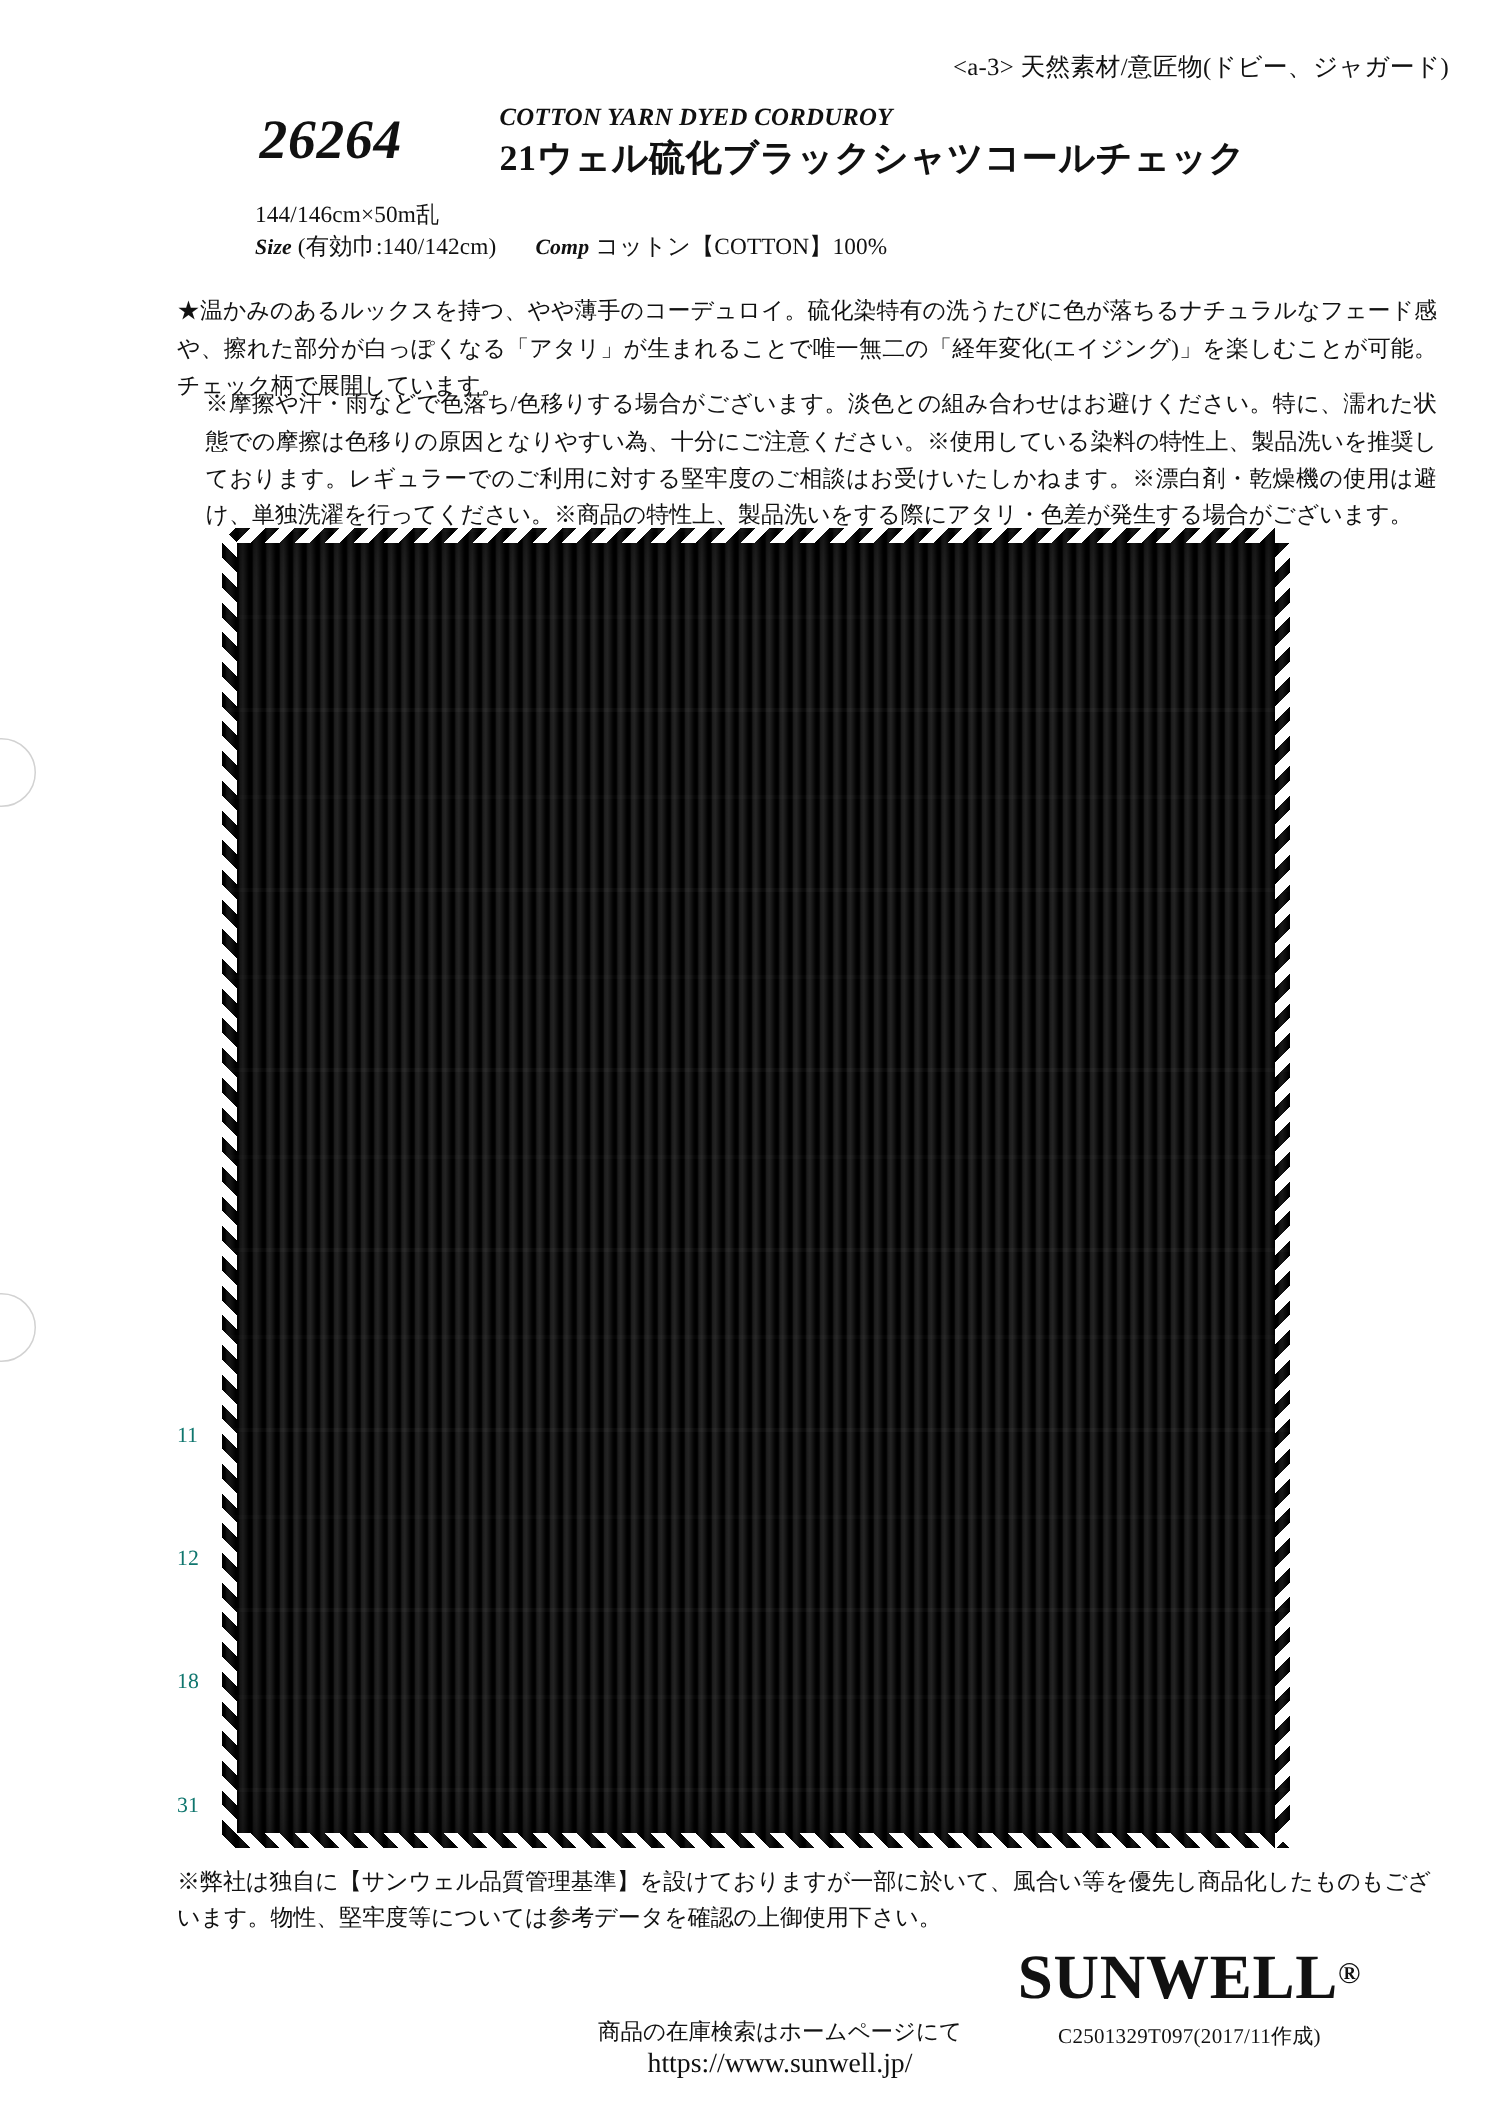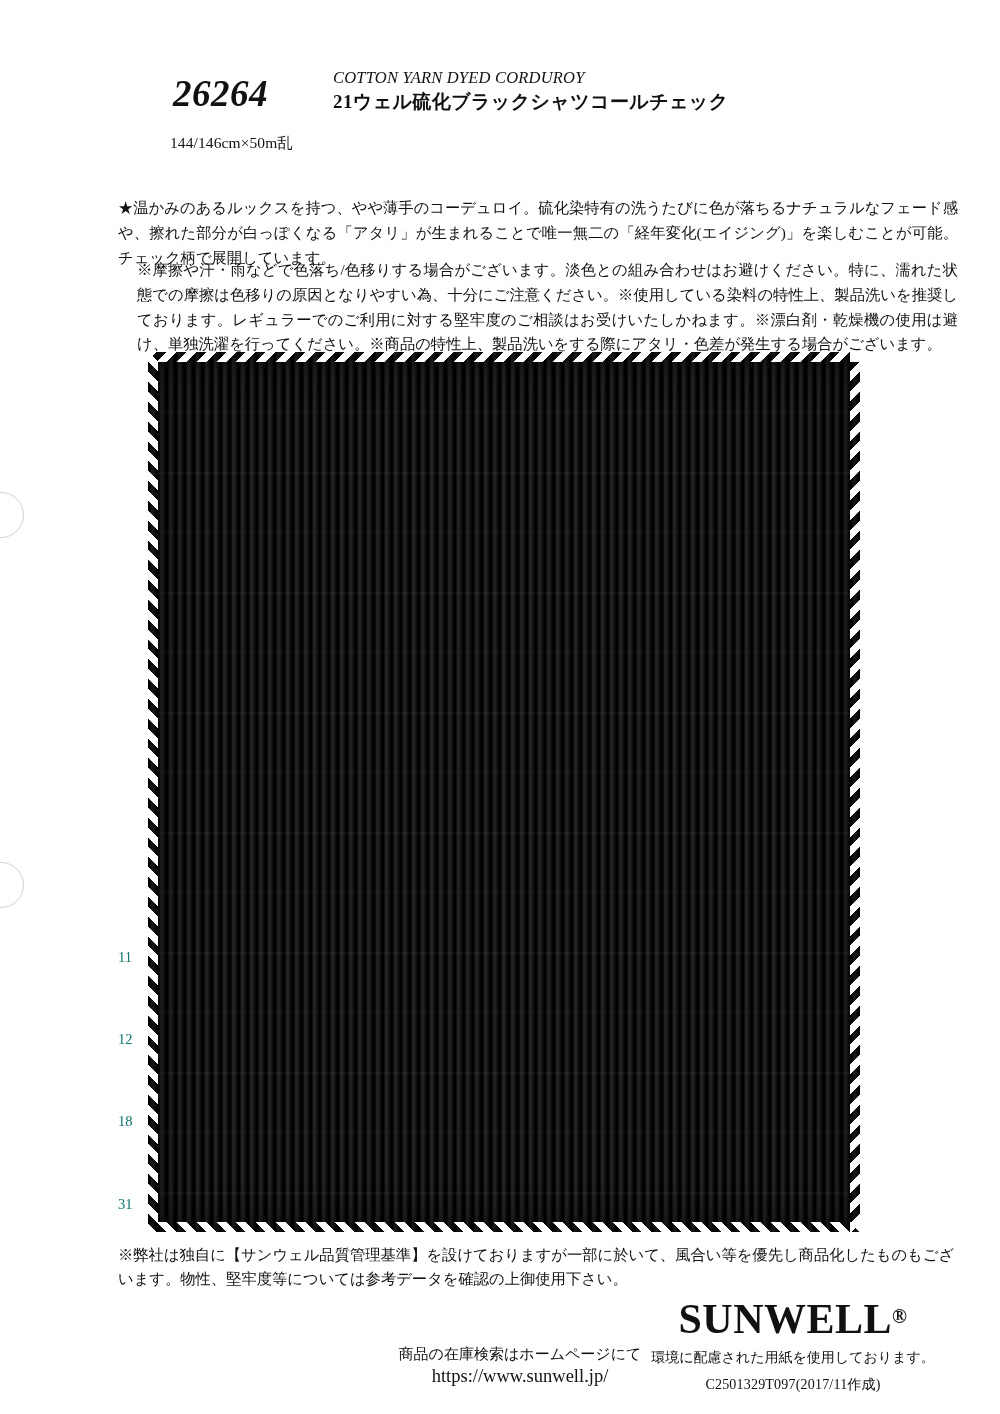--- a/index.html
+++ b/index.html
@@ -58,28 +58,28 @@
     font-style: italic;
     font-size: 37px;
     letter-spacing: 0.5px;
   }
   .title-en {
     position: absolute;
     left: 215px;
     top: 0px;
     font-size: 16.5px;
     font-style: italic;
-    font-weight: normal;
+    font-weight: bold;
     letter-spacing: 0.2px;
   }
   .title-jp {
     position: absolute;
     left: 215px;
     top: 21px;
-    font-size: 19px;
+    font-size: 24px;
     font-weight: bold;
     letter-spacing: 0.4px;
   }
 
   
   .spec {
     position: absolute;
     left: 170px;
     font-size: 15.5px;
     letter-spacing: 0.1px;
@@ -218,29 +218,36 @@
   }
 </style>
 </head>
 <body>
 
 <div class="page">
 
   <div class="punch top"></div>
   <div class="punch bottom"></div>
 
+  <div class="category-line">&lt;a-3&gt; 天然素材/意匠物(ドビー、ジャガード)</div>
 
   <div class="title-row">
     <div class="product-no">26264</div>
     <div class="title-en">COTTON YARN DYED CORDUROY</div>
     <div class="title-jp">21ウェル硫化ブラックシャツコールチェック</div>
   </div>
 
   <div class="spec line1">
     <span>144/146cm×50m乱</span>
+  </div>
+  <div class="spec line2">
+    <span class="lbl-italic">Size</span>
+    <span>(有効巾:140/142cm)</span>
+    <span class="comp-label">Comp</span>
+    <span>コットン【COTTON】100%</span>
   </div>
 
   <div class="desc">
     <span class="star">★</span><span>温かみのあるルックスを持つ、やや薄手のコーデュロイ。硫化染特有の洗うたびに色が落ちるナチュラルなフェード感や、擦れた部分が白っぽくなる「アタリ」が生まれることで唯一無二の「経年変化(エイジング)」を楽しむことが可能。チェック柄で展開しています。</span>
   </div>
 
   <div class="notes">※摩擦や汗・雨などで色落ち/色移りする場合がございます。淡色との組み合わせはお避けください。特に、濡れた状態での摩擦は色移りの原因となりやすい為、十分にご注意ください。※使用している染料の特性上、製品洗いを推奨しております。レギュラーでのご利用に対する堅牢度のご相談はお受けいたしかねます。※漂白剤・乾燥機の使用は避け、単独洗濯を行ってください。※商品の特性上、製品洗いをする際にアタリ・色差が発生する場合がございます。</div>
 
   <div class="swatch-wrap">
     <div class="swatch"></div>
@@ -265,17 +272,16 @@
 
   <div class="footer-note">※弊社は独自に【サンウェル品質管理基準】を設けておりますが一部に於いて、風合い等を優先し商品化したものもございます。物性、堅牢度等については参考データを確認の上御使用下さい。</div>
 
   <div class="footer-shop">
     <div class="l1">商品の在庫検索はホームページにて</div>
     <div class="l2">https://www.sunwell.jp/</div>
   </div>
 
   <div class="brand">
     <div class="logo"><span>SUNWELL</span><span class="reg">®</span></div>
-    <div class="eco">環境に配慮された用紙を使用しております。</div>
     <div class="code">C2501329T097(2017/11作成)</div>
   </div>
 
 </div>
 
 </body></html>

